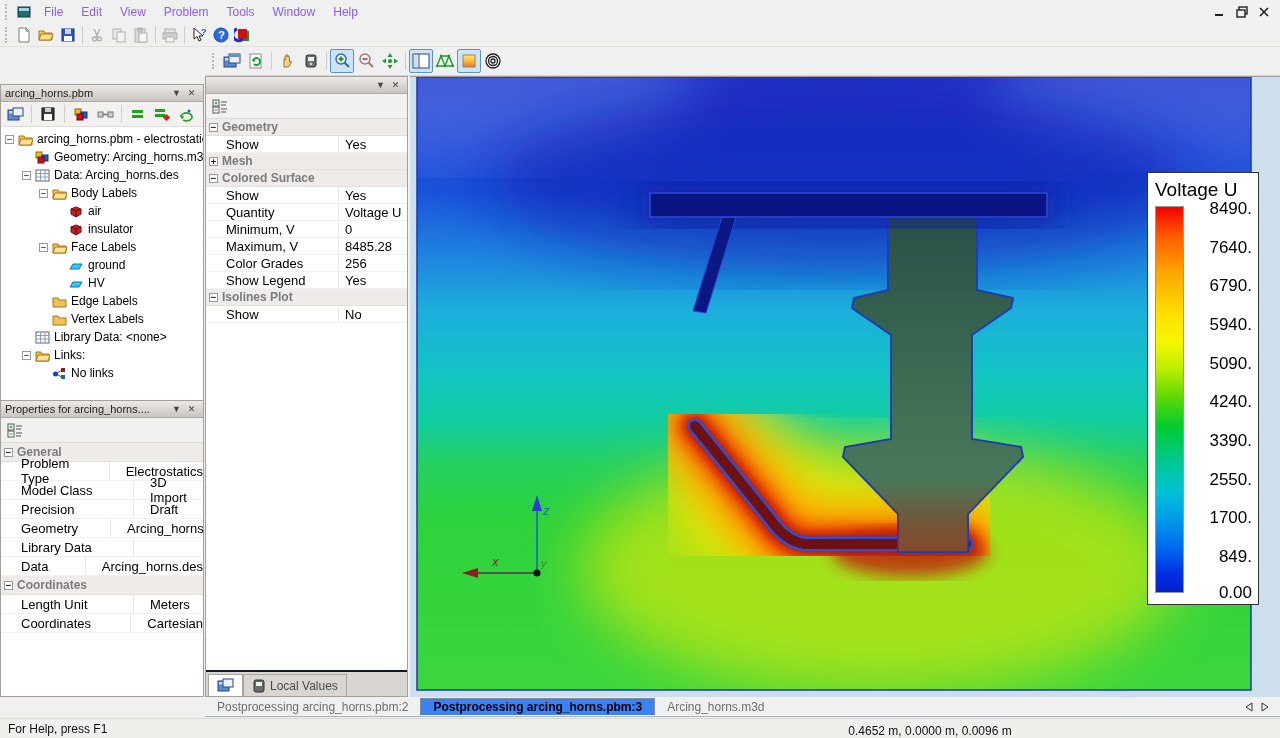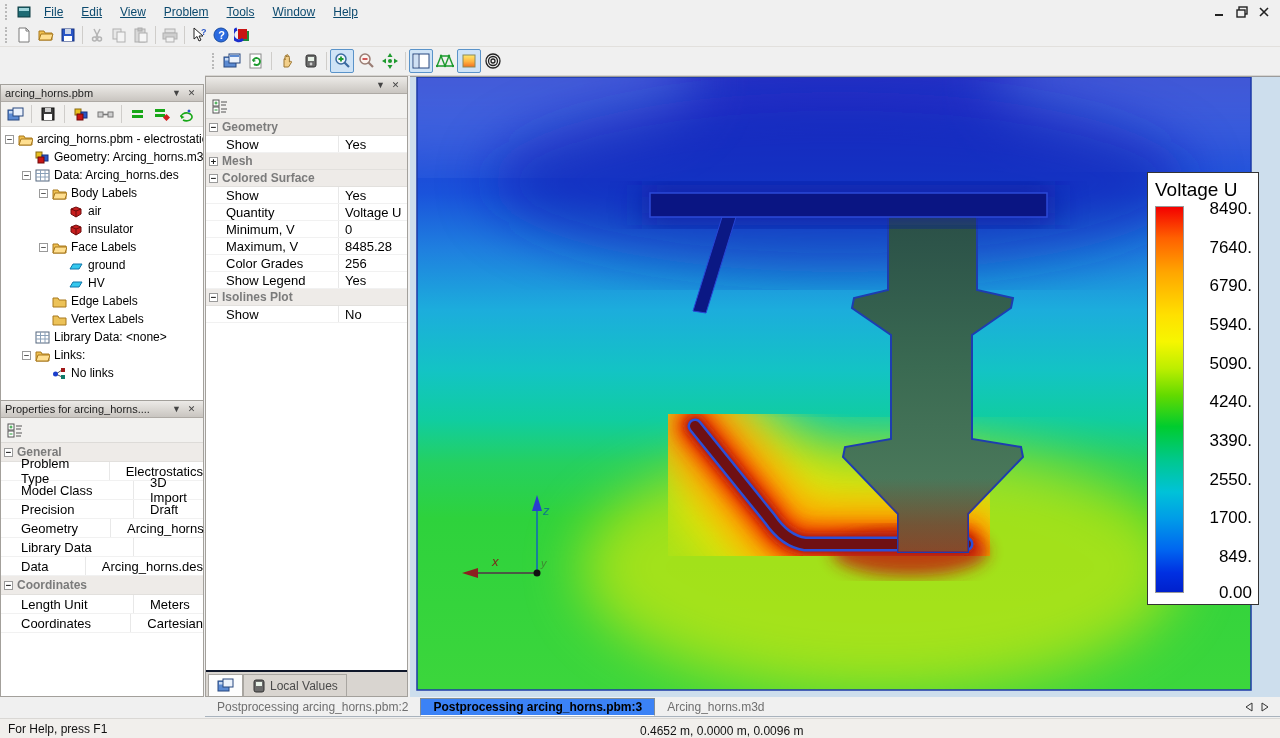--- a/index.html
+++ b/index.html
@@ -3,21 +3,21 @@
 <meta charset="utf-8">
 <style>
   * { box-sizing: border-box; margin: 0; padding: 0; }
   html,body { width:1280px; height:738px; overflow:hidden; font-family:"Liberation Sans", sans-serif; background:#f0f0f0; }
   .abs { position:absolute; }
   #app { position:relative; width:1280px; height:738px; background:#f0f0f0; }
 
   
   #menubar { left:0; top:0; width:1280px; height:23px; display:flex; align-items:center; background:#f0f0f0; padding-left:2px; }
   .grip { width:5px; height:16px; border-left:2px dotted #b9b9b9; margin:0 3px; }
-  .menu-item { padding:3px 9px; font-size:12px; color:#0c4a6e; cursor:default;text-decoration:underline; }
+  .menu-item { padding:3px 9px; font-size:12px; color:#8b5cf6; cursor:default; }
   #win-controls { margin-left:auto; display:flex; gap:10px; padding-right:10px; }
   #win-controls span { width:12px; height:12px; display:inline-flex; align-items:center; justify-content:center; }
 
   #toolbar1 { left:0; top:23px; width:1280px; height:24px; display:flex; align-items:center; background:#f0f0f0; border-bottom:1px solid #e2e0dd; padding-left:2px; }
   .tbtn { width:22px; height:22px; display:inline-flex; align-items:center; justify-content:center; border:1px solid transparent; border-radius:2px; }
   .tbtn.sel { background:#cfe3f6; border:1px solid #5a93c9; }
   .tsep { width:1px; height:18px; background:#cfcdca; margin:0 3px; }
 
   #toolbar2 { left:205px; top:47px; width:1075px; height:29px; display:flex; align-items:center; background:#f0f0f0; padding-left:4px; border-bottom:1px solid #d7d5d2; }
   #toolbar2 .tbtn { width:24px; height:24px; }
@@ -66,21 +66,21 @@
 
   
   #doctabs { left:205px; top:698px; width:1075px; height:19px; background:#f0f0f0; border-bottom:1px solid #a9b3bd; display:flex; align-items:stretch; }
   .dtab { display:flex; align-items:center; padding:0 12px; font-size:12px; color:#6f6f6f; }
   .dtab.active { background:#3b82f6; border:1px solid #7f8c98; border-bottom:1px solid #fff; color:#000; font-weight:bold; }
   #tab-arrows { margin-left:auto; display:flex; gap:8px; padding-right:10px; align-items:center; color:#333; font-size:10px; }
 
   
   #statusbar { left:0; top:718px; width:1280px; height:20px; background:#f1efec; border-top:1px solid #dad8d5; font-size:12px; color:#111; }
   #status-help { position:absolute; left:8px; top:3px; }
-  #status-coords { position:absolute; left:640px; top:5px; width:580px; text-align:left; }
+  #status-coords { position:absolute; left:640px; top:5px; width:580px; text-align:center; }
 
   svg { display:block; }
 </style>
 </head>
 <body>
 
 <div id="app">
 
   <div id="menubar" class="abs">
     <span class="grip"></span>

